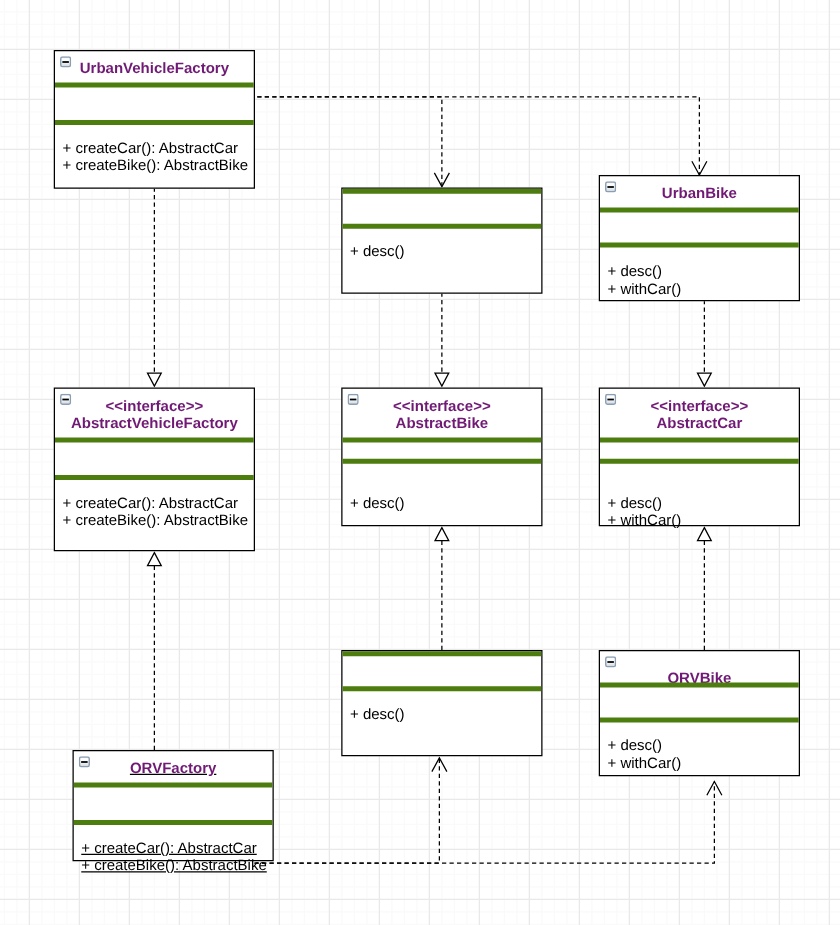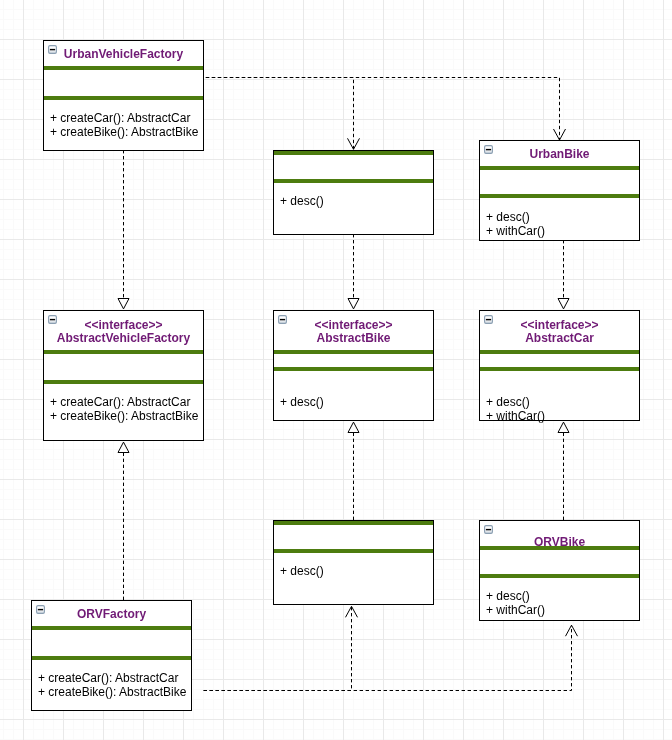--- a/index.html
+++ b/index.html
@@ -373,21 +373,21 @@
             <rect x="1.9" y="3.9" width="5.2" height="1.4" fill="#000000"></rect>
           </svg>
           <div class="ln">ORVBike</div>
         </div>
         <div class="sec div members attrs" style="height: 28px;"></div>
         <div class="sec div members" style="height: 46px; padding-top: 10.8px;">
           <div class="ln">+ desc()</div>
           <div class="ln">+ withCar()</div>
         </div>
       </div>
-      <div class="uml" style="left: 31px; top: 600px; width: 161px; height: 111px;">
+      <div class="uml" style="left: 58px; top: 600px; width: 161px; height: 89px; text-decoration: underline;">
         <div class="sec title" style="height: 25px; padding-top: 7px;">
           <svg class="ico" viewBox="0 0 9 9">
             <defs>
               <linearGradient id="icg8" x1="0" y1="0" x2="0" y2="1">
                 <stop offset="0" stop-color="#f4f7fa"></stop>
                 <stop offset="0.30" stop-color="#ffffff"></stop>
                 <stop offset="0.62" stop-color="#eef1f4"></stop>
                 <stop offset="1" stop-color="#ccd6de"></stop>
               </linearGradient>
             </defs>

